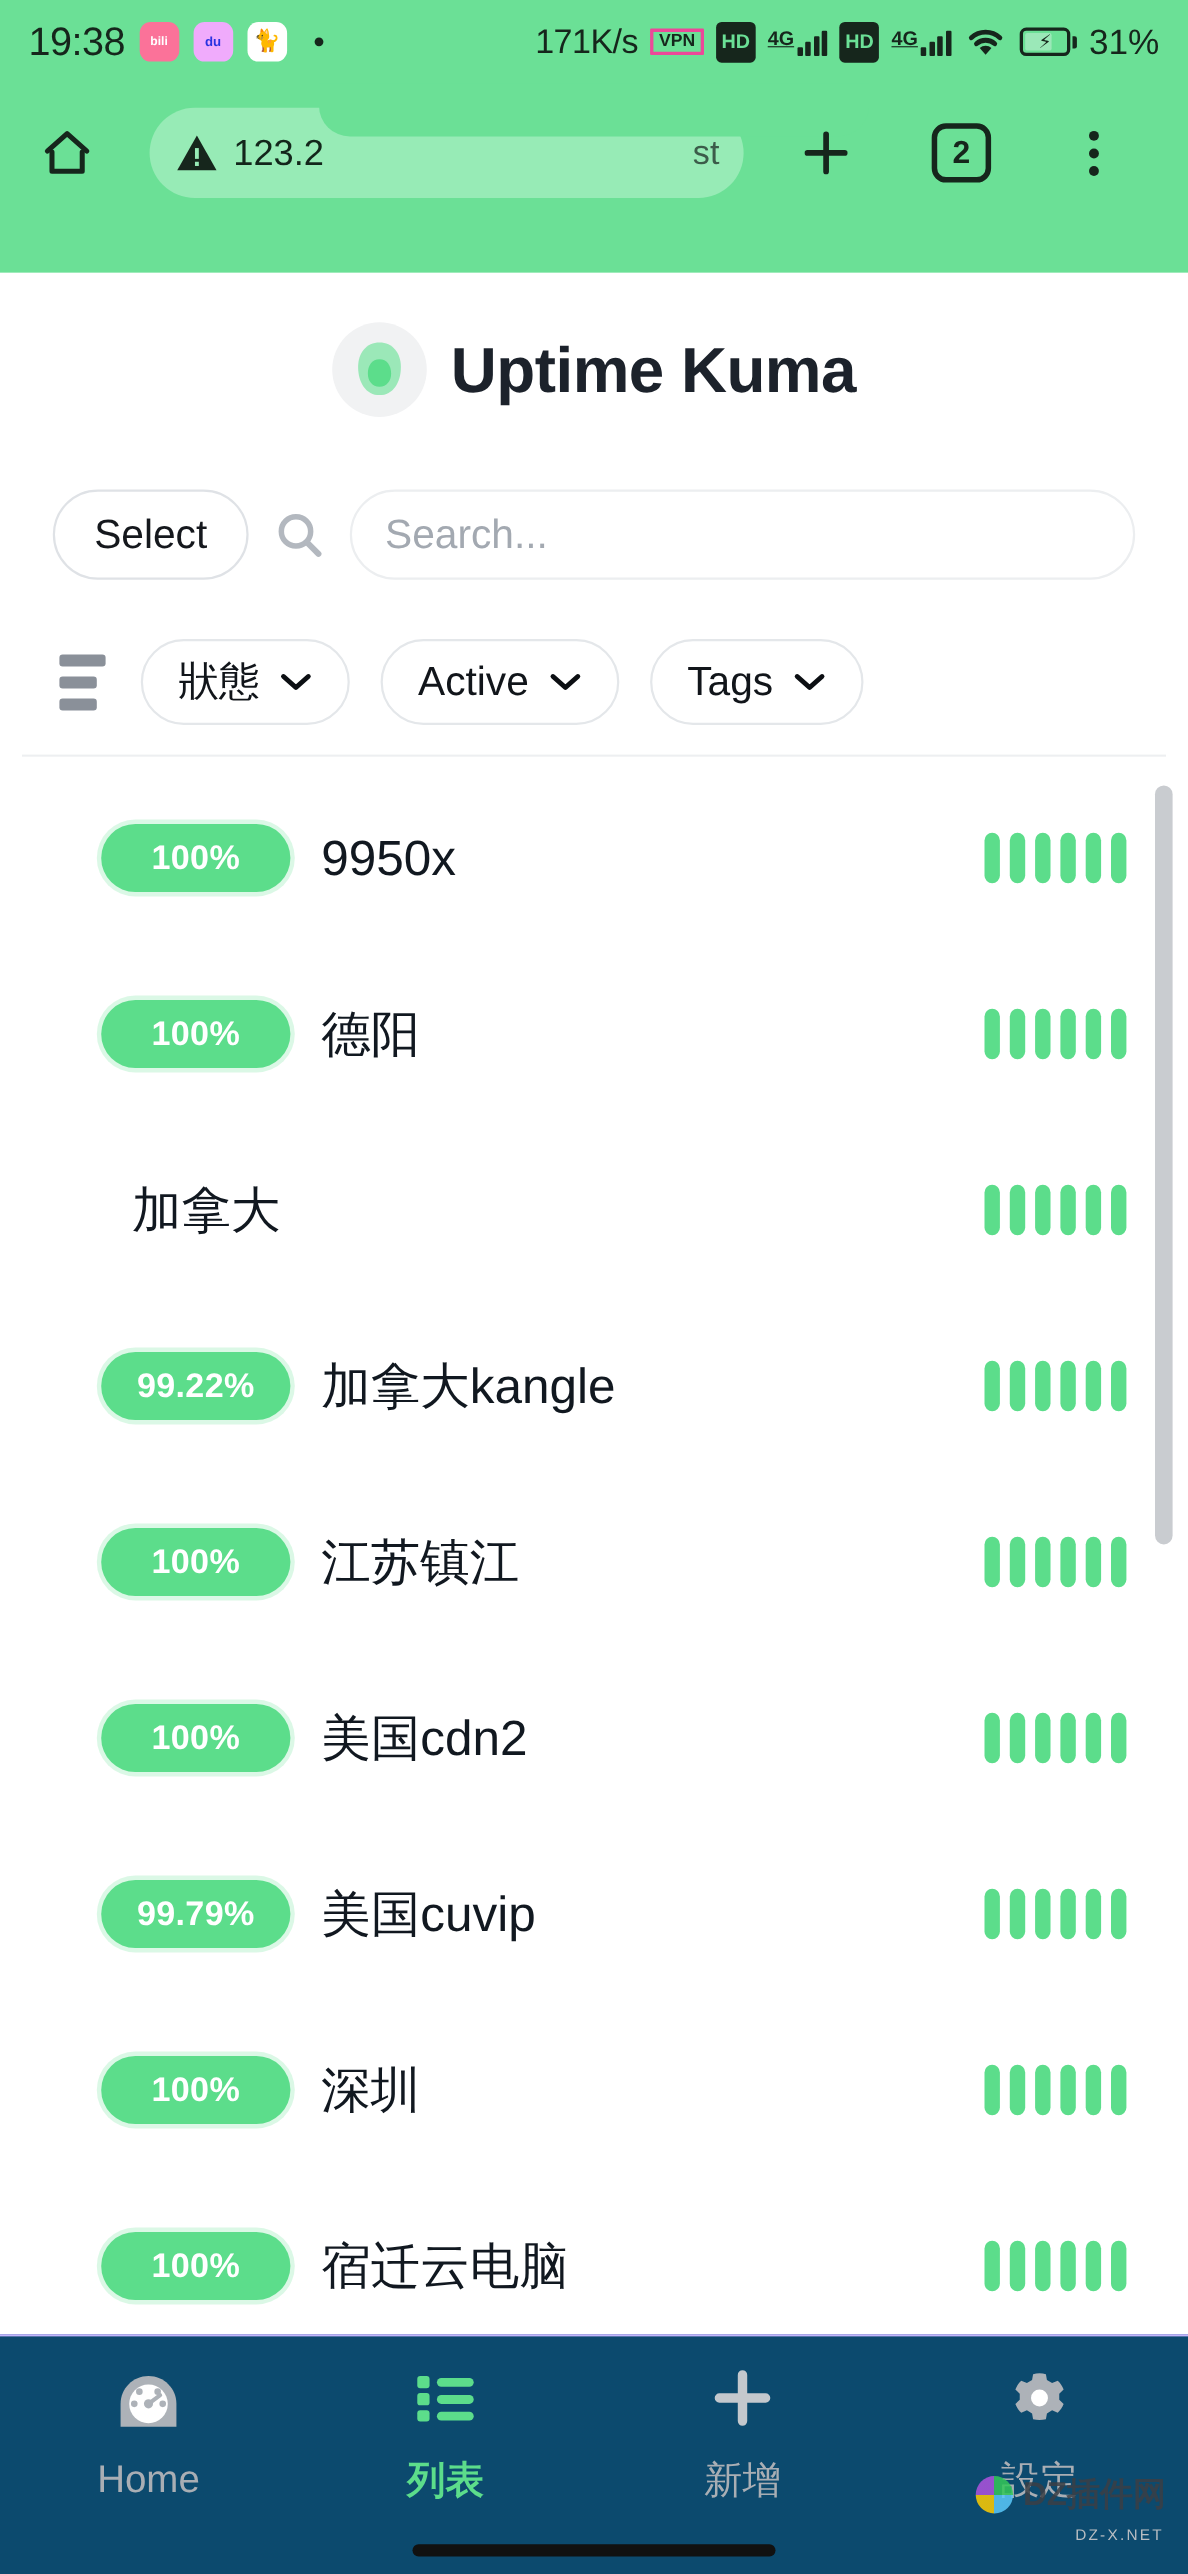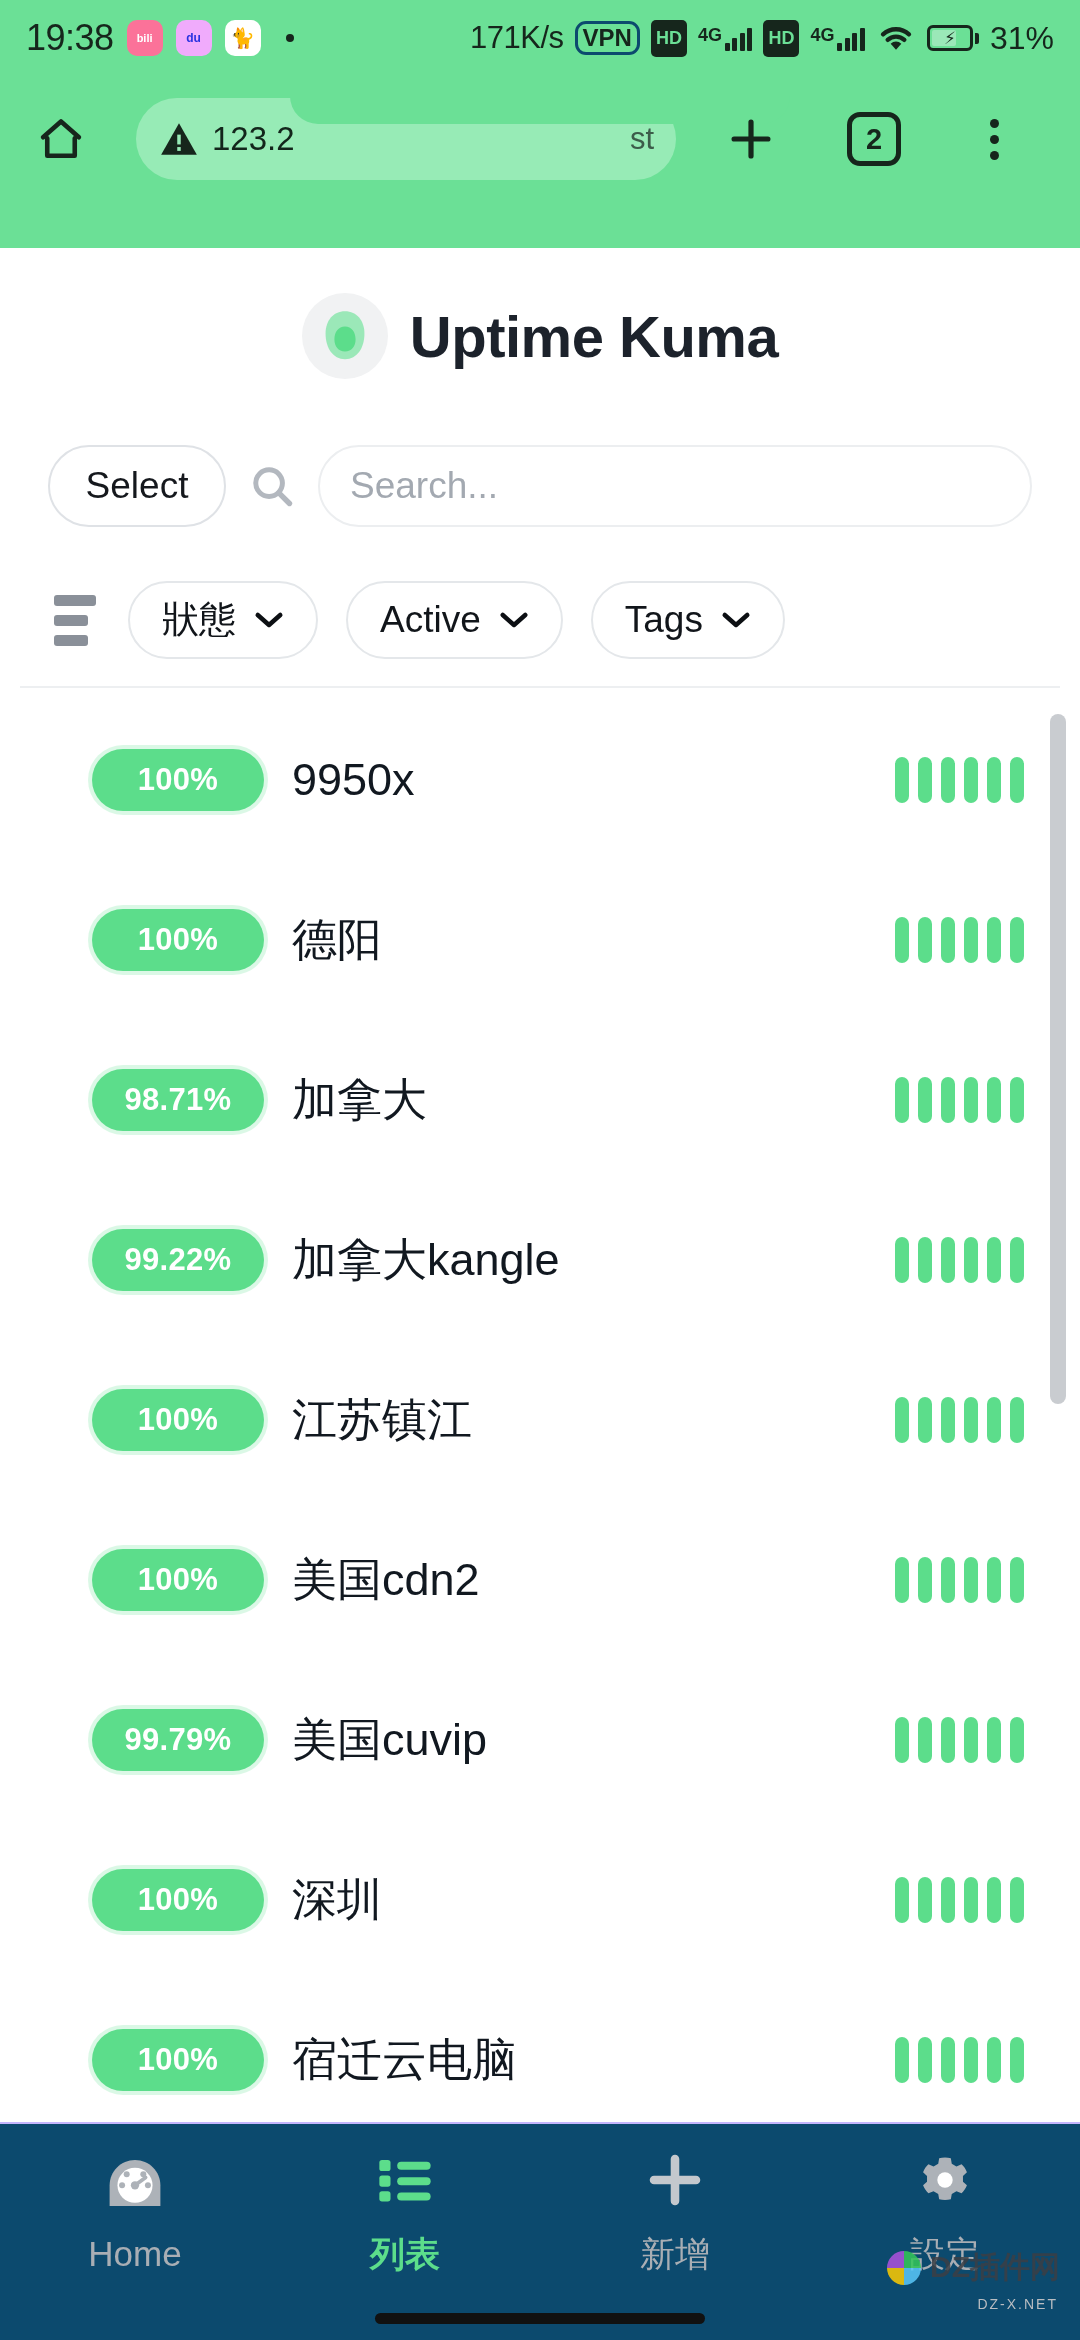--- a/index.html
+++ b/index.html
@@ -23,27 +23,27 @@
   .sb-left{ display:flex; align-items:center; gap:13px; }
   .sb-clock{ font-size:36px; font-weight:400; letter-spacing:-0.5px; color:#16261c; }
   .sb-appicon{ width:36px; height:36px; border-radius:10px; display:flex; align-items:center;
     justify-content:center; font-size:13px; font-weight:bold; overflow:hidden; }
   .ic-bili{ background:#FB7299; color:#fff; font-size:11px; }
   .ic-baidu{ background:#f0abfc; color:#2932E1; font-size:12px; }
   .ic-cat{ background:#fff; color:#111; font-size:20px; line-height:1; }
   .sb-dot{ width:8px; height:8px; border-radius:50%; background:#16261c; margin-left:12px; }
   .sb-right{ margin-left:auto; display:flex; align-items:center; gap:11px; color:#16261c; }
   .sb-net{ font-size:31px; letter-spacing:-0.5px; }
-  .sb-box{ border:3px solid #0c4a6e; border-radius:11px; padding:1px 5px; font-size:24px; font-weight:700; line-height:1.05; }
+  .sb-box{ border:3px solid #ec4899; border-radius:1px; padding:1px 5px; font-size:16px; font-weight:700; line-height:1.05; }
   .sb-hd{ background:#16261c; color:#6BE096; border-radius:5px; padding:8px 5px; font-size:18px; font-weight:700; }
   .sig{ display:flex; align-items:flex-end; gap:2.5px; height:26px; }
   .sig i{ display:block; width:5px; background:#16261c; border-radius:1px; }
   .sig i:nth-child(1){height:8px} .sig i:nth-child(2){height:13px}
   .sig i:nth-child(3){height:18px} .sig i:nth-child(4){height:23px}
-  .sig-4g{ position:relative; display:flex; align-items:flex-end; gap:3px; }
+  .sig-4g{ position:relative; display:flex; align-items:flex-end; gap:3px;text-decoration:underline; }
   .sig-4g .lbl{ font-size:18px; font-weight:700; align-self:flex-start; margin-bottom:2px;}
   .sb-batt{ display:flex; align-items:center; }
   .batt-body{ width:46px; height:26px; border:3px solid #16261c; border-radius:6px; position:relative;
      display:flex; align-items:center; justify-content:center; }
   .batt-fill{ position:absolute; left:2px; top:2px; bottom:2px; width:24px; background:#9BE8B8; border-radius:2px;}
   .batt-bolt{ position:relative; font-size:17px; color:#16261c; line-height:1; }
   .batt-cap{ width:4px; height:11px; background:#16261c; border-radius:0 2px 2px 0; margin-left:2px; }
   .sb-pct{ font-size:32px; }
 
   .toolbar{ position:absolute; top:76px; left:0; width:1080px; height:120px; }
@@ -312,21 +312,20 @@
           <div class="beats">
             <i></i>
             <i></i>
             <i></i>
             <i></i>
             <i></i>
             <i></i>
           </div>
         </div>
         <div class="row">
-          <div class="badge">98.71%</div>
           <div class="mon-name">加拿大</div>
           <div class="beats">
             <i></i>
             <i></i>
             <i></i>
             <i></i>
             <i></i>
             <i></i>
           </div>
         </div>

